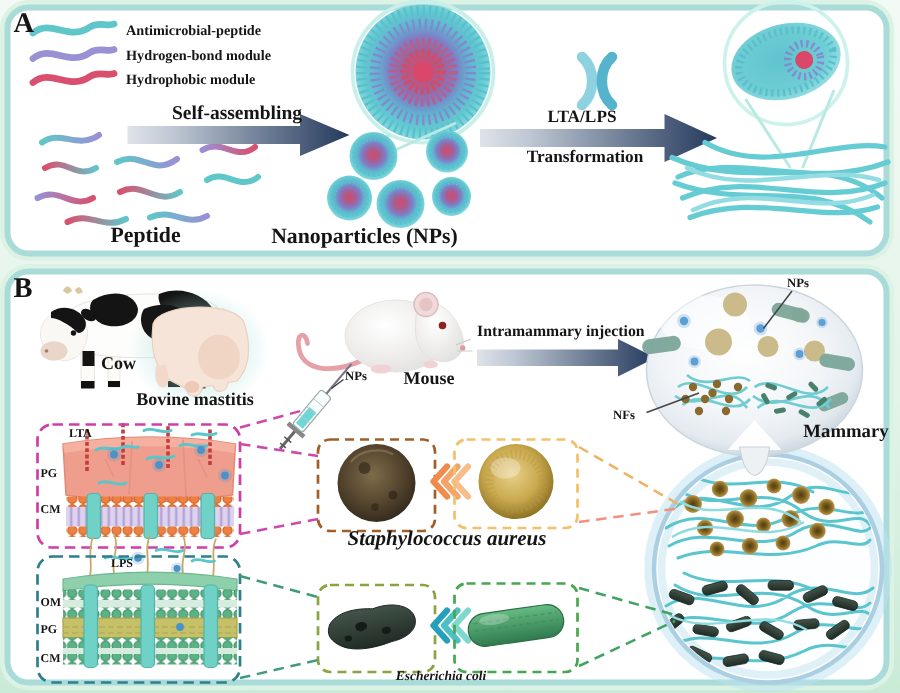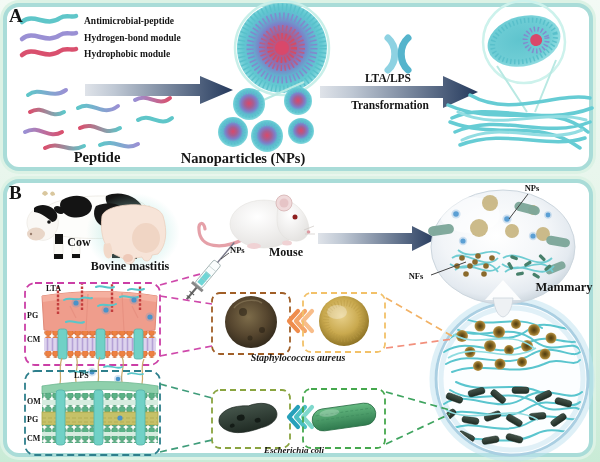--- a/index.html
+++ b/index.html
@@ -464,35 +464,37 @@
       <path d="M386,298 L452,336" stroke="#f2b266"></path>
       <path d="M386,348 L452,339" stroke="#f2907c"></path>
       <path d="M386,392 L450,410 M386,444 L450,414" stroke="#3fa45f"></path>
     </g>
   </svg>
 
   <span class="lbl" style="left:9px;top:6px;font-size:19px;">A</span>
   <span class="lbl" style="left:84px;top:17px;font-size:9.5px;">Antimicrobial-peptide</span>
   <span class="lbl" style="left:84px;top:34px;font-size:9.5px;">Hydrogen-bond module</span>
   <span class="lbl" style="left:84px;top:50px;font-size:9.5px;">Hydrophobic module</span>
+  <span class="lbl c" style="left:158px;top:68px;font-size:13px;">Self-assembling</span>
   <span class="lbl c" style="left:97px;top:150px;font-size:14.5px;">Peptide</span>
   <span class="lbl c" style="left:243px;top:151px;font-size:14.5px;">Nanoparticles (NPs)</span>
   <span class="lbl c" style="left:388px;top:72px;font-size:11.5px;">LTA/LPS</span>
   <span class="lbl c" style="left:390px;top:99px;font-size:11.5px;">Transformation</span>
 
   <span class="lbl" style="left:9px;top:183px;font-size:19px;">B</span>
   <span class="lbl c" style="left:79px;top:236px;font-size:12px;">Cow</span>
   <span class="lbl c" style="left:130px;top:260px;font-size:12px;">Bovine mastitis</span>
   <span class="lbl" style="left:230px;top:246px;font-size:8.5px;">NPs</span>
   <span class="lbl c" style="left:286px;top:246px;font-size:12px;">Mouse</span>
+  <span class="lbl" style="left:318px;top:216px;font-size:10.5px;">Intramammary injection</span>
   <span class="lbl c" style="left:532px;top:184px;font-size:8.5px;">NPs</span>
   <span class="lbl c" style="left:416px;top:272px;font-size:8.5px;">NFs</span>
   <span class="lbl c" style="left:564px;top:281px;font-size:12.5px;text-align:center;">Mammary</span>
   <span class="lbl" style="left:46px;top:285px;font-size:8px;">LTA</span>
   <span class="lbl" style="left:27px;top:312px;font-size:8px;">PG</span>
   <span class="lbl" style="left:27px;top:336px;font-size:8px;">CM</span>
   <span class="lbl" style="left:74px;top:372px;font-size:8px;font-family:Liberation Serif, serif;">LPS</span>
   <span class="lbl" style="left:27px;top:398px;font-size:8px;">OM</span>
   <span class="lbl" style="left:27px;top:416px;font-size:8px;">PG</span>
   <span class="lbl" style="left:27px;top:435px;font-size:8px;">CM</span>
-  <span class="lbl c it" style="left:298px;top:353px;font-size:10px;">Staphylococcus aureus</span>
+  <span class="lbl c it" style="left:298px;top:353px;font-size:14px;">Staphylococcus aureus</span>
   <span class="lbl c it" style="left:294px;top:446px;font-size:9px;">Escherichia coli</span>
 </div>
 
 </body></html>

